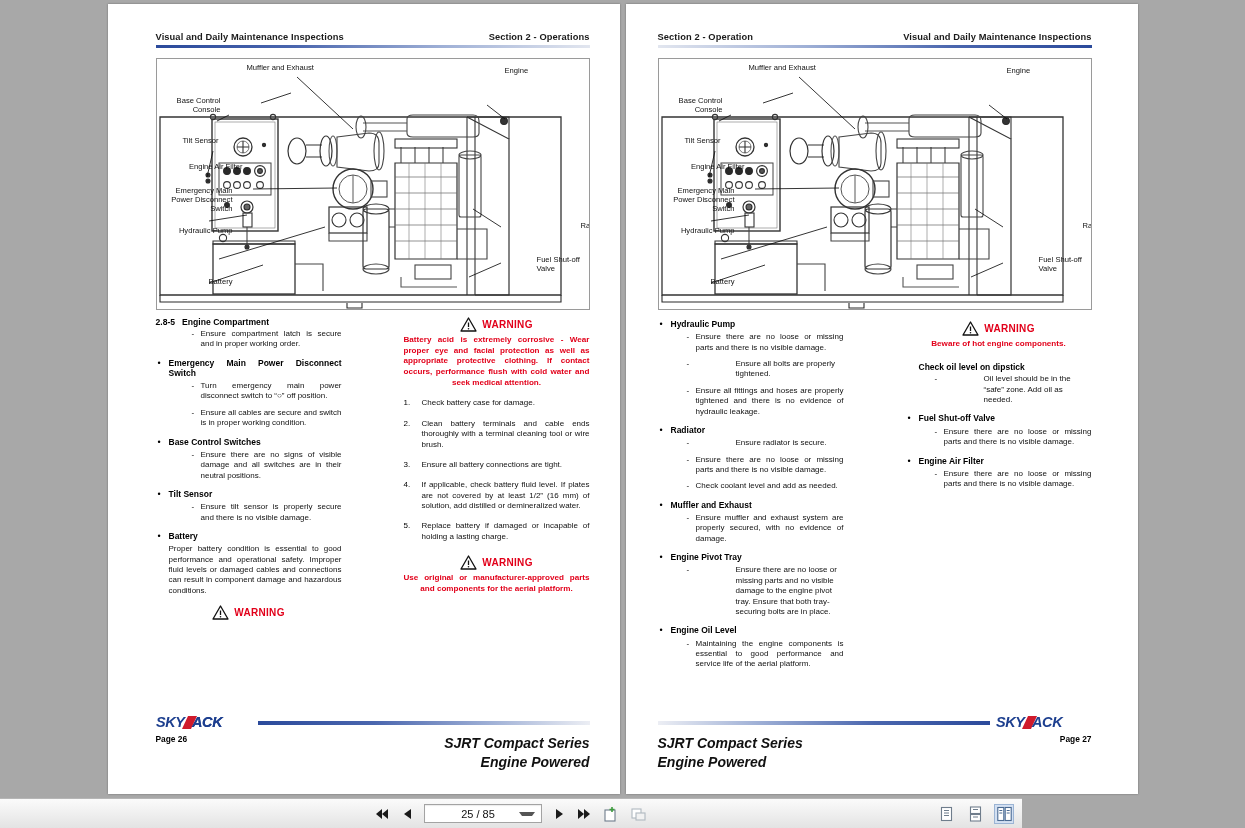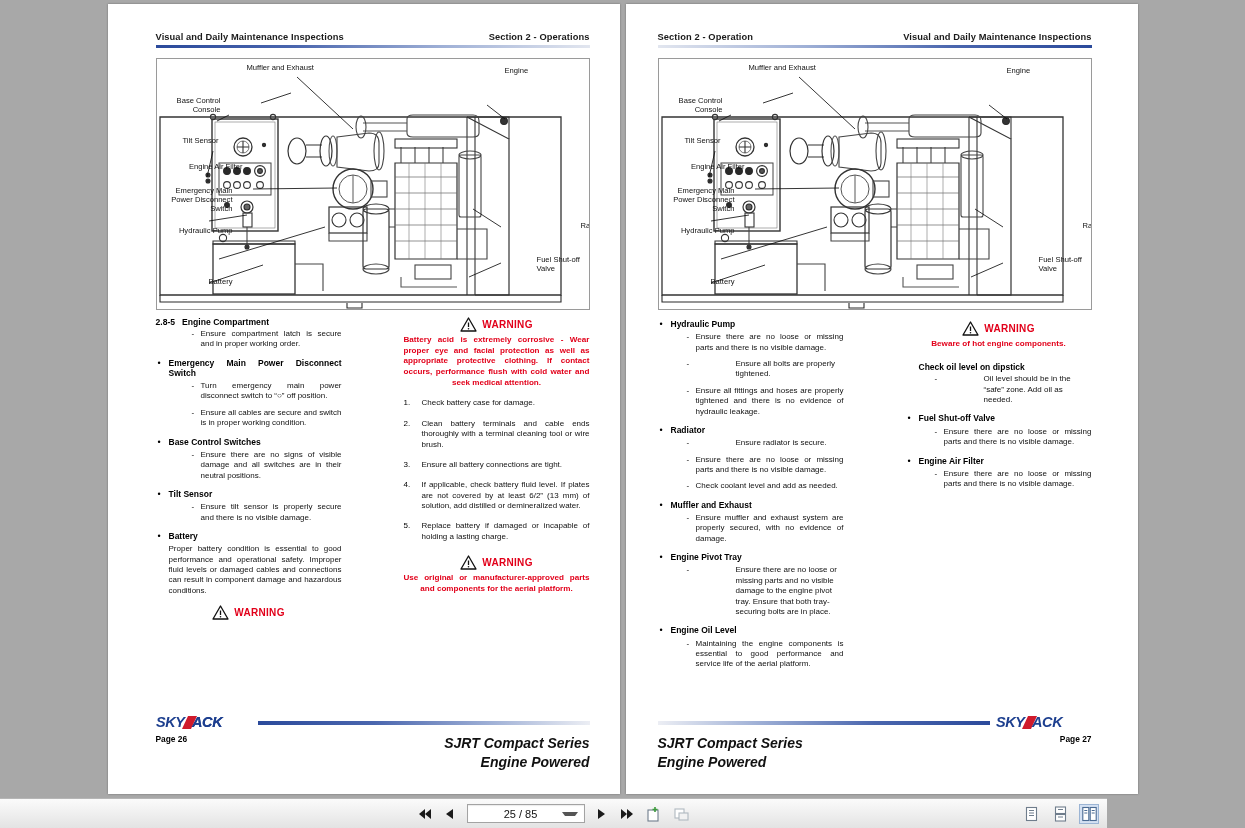--- a/index.html
+++ b/index.html
@@ -143,21 +143,21 @@
     gap: 44px;
   }
   .pagenum { font-size: 8.4px; font-weight: bold; color: #000; }
   .series { font-size: 14px; font-weight: bold; font-style: italic; color: #111; line-height: 1.35; }
   .series.r { text-align: right; }
   .logo { line-height: 0; }
 
   
   #toolbar {
     position: absolute; left: 0; bottom: 0;
-    width: 1107px; height: 30px;
+    width: 1022px; height: 30px;
     background: linear-gradient(to bottom, #fbfbfb 0%, #eeeeee 55%, #e3e3e3 100%);
     border-top: 1px solid #b6b6b6;
     display: flex; align-items: center;
   }
   #tb-center {
     position: absolute; left: 0; right: 0;
     display: flex; align-items: center; justify-content: center; gap: 9px;
   }
   #tb-right {
     position: absolute; right: 8px;
@@ -417,21 +417,21 @@
             <div class="num-row">
               <div class="num-mark">2.</div>
               <div class="num-text">Clean battery terminals and cable ends thoroughly with a terminal cleaning tool or wire brush.</div>
             </div>
             <div class="num-row">
               <div class="num-mark">3.</div>
               <div class="num-text">Ensure all battery connections are tight.</div>
             </div>
             <div class="num-row">
               <div class="num-mark">4.</div>
-              <div class="num-text">If applicable, check battery fluid level. If plates are not covered by at least 6/2” (13 mm) of solution, add distilled or demineralized water.</div>
+              <div class="num-text">If applicable, check battery fluid level. If plates are not covered by at least 1/2” (16 mm) of solution, add distilled or demineralized water.</div>
             </div>
             <div class="num-row">
               <div class="num-mark">5.</div>
               <div class="num-text">Replace battery if damaged or incapable of holding a lasting charge.</div>
             </div>
           </div>
 
           <div class="warn" style="margin-top:13px;">
             <div class="warn-head">
               <svg width="17" height="15" viewBox="0 0 17 15">

